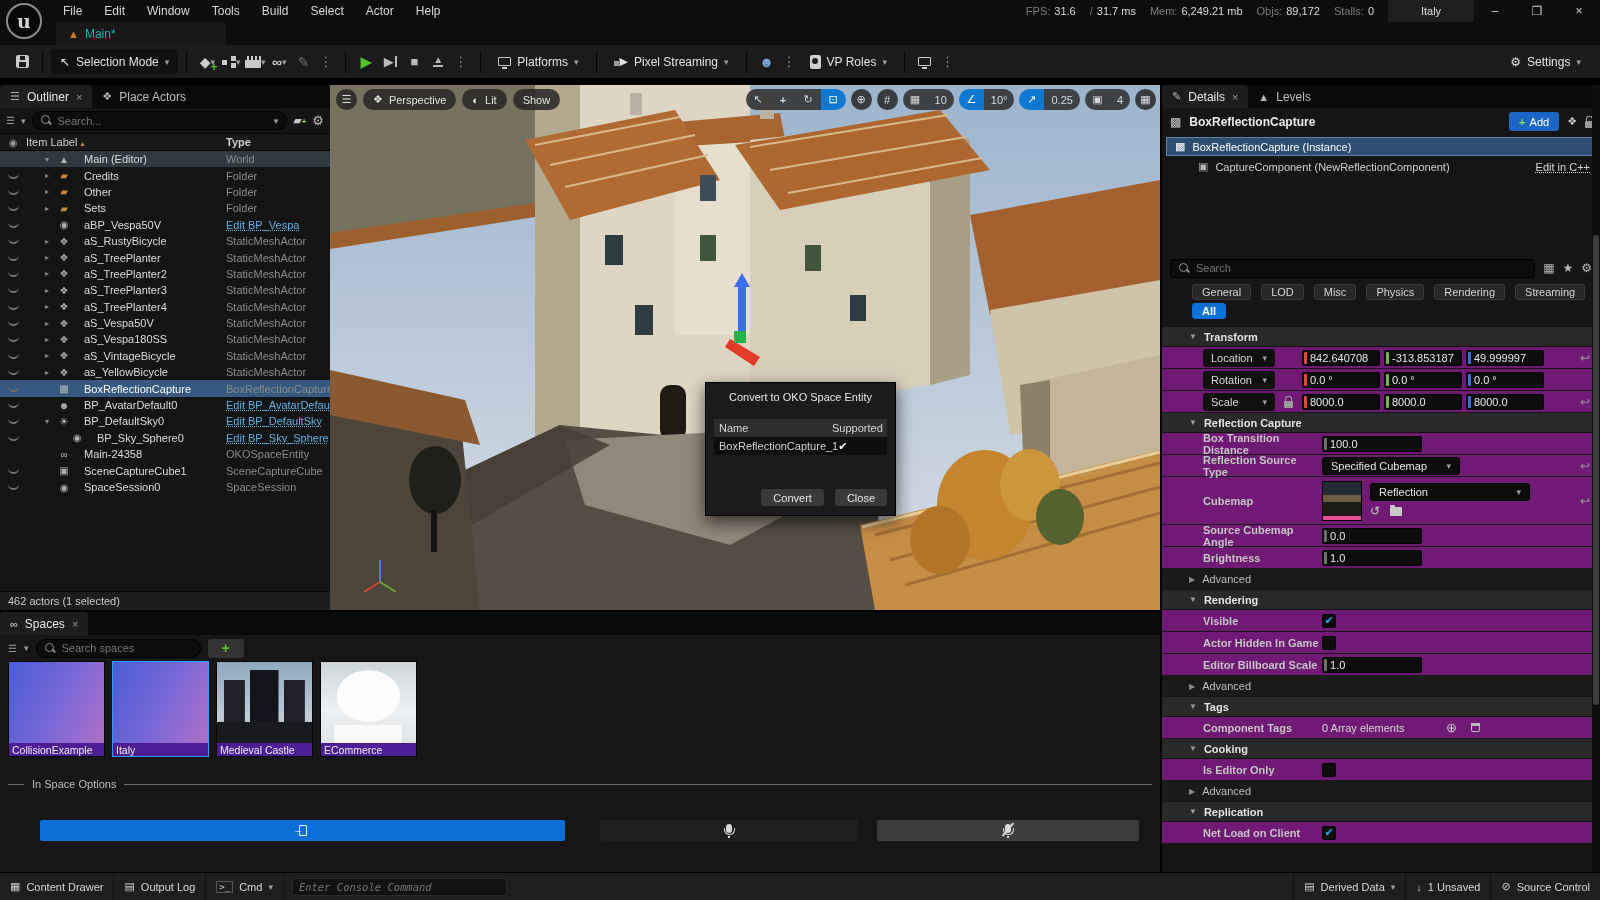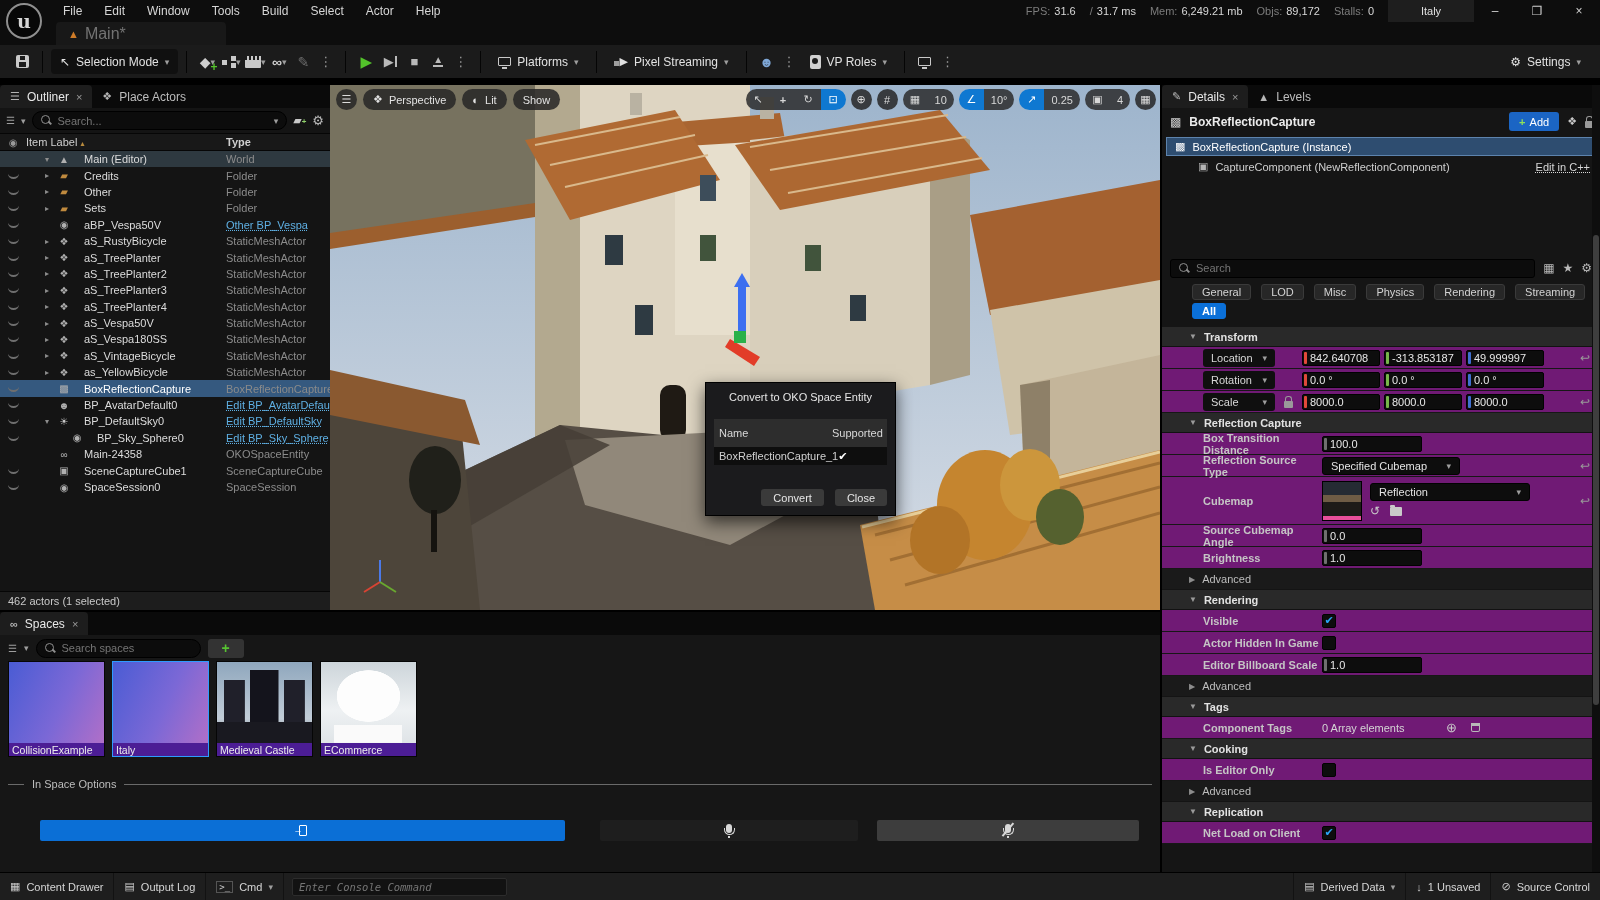--- a/index.html
+++ b/index.html
@@ -13,21 +13,21 @@
   .stat{display:flex;gap:4px;font-size:11px;}
   .stat .sl{color:#7c7c7c;}
   .stat .sv{color:#d8d8d8;}
   .project-pill{width:86px;height:22px;background:#1e1e1e;display:flex;align-items:center;justify-content:center;color:#e0e0e0;font-size:11px;}
   .win-ctrls{display:flex;}
   .win-btn{width:42px;height:22px;display:flex;align-items:center;justify-content:center;color:#cfcfcf;font-size:12px;}
   
   .tabrow{position:absolute;left:0;top:22px;width:1600px;height:23px;background:#0d0d0d;z-index:29;}
   .level-tab{position:absolute;left:56px;top:0;width:170px;height:23px;background:#181818;display:flex;align-items:center;gap:6px;padding-left:12px;border-radius:4px 4px 0 0;}
   .level-tab .mt{color:#cf7c28;font-size:11px;}
-  .level-tab .lbl{color:#737373;font-size:16px;}
+  .level-tab .lbl{color:#14b8a6;font-size:12px;}
   
   .toolbar{position:absolute;left:0;top:45px;width:1600px;height:36px;background:#1b1b1b;display:flex;align-items:center;padding:0 10px;border-bottom:3px solid #000;}
   .tb-div{width:1px;height:22px;background:#050505;margin:0 8px;}
   .tb-icon{display:flex;align-items:center;justify-content:center;min-width:24px;height:24px;color:#cfcfcf;font-size:14px;}
   .tb-dd{display:flex;align-items:center;gap:6px;background:#101010;border-radius:4px;height:25px;padding:0 9px;color:#e2e2e2;font-size:12px;}
   .tb-dd.flat{background:transparent;}
   .caret{color:#9e9e9e;font-size:9px;}
   .dots{color:#9a9a9a;font-size:13px;letter-spacing:1px;padding:0 4px;}
   .icon-floppy{width:13px;height:13px;background:#c9c9c9;border-radius:2px;position:relative;}
   .icon-floppy::before{content:'';position:absolute;left:4px;top:1px;width:5px;height:4px;background:#1b1b1b;}
@@ -97,21 +97,21 @@
   .vp-right{margin-left:auto;display:flex;gap:5px;align-items:center;}
   .vp-group{display:flex;border-radius:11px;overflow:hidden;}
   .vp-seg{width:25px;height:21px;background:rgba(44,44,44,.85);display:flex;align-items:center;justify-content:center;color:#d8d8d8;font-size:11px;}
   .vp-seg.active{background:#0f78d1;color:#fff;}
   .vp-val{padding:0 7px;width:auto;}
   .axis-giz{position:absolute;left:28px;bottom:14px;z-index:5;}
   
   .dialog{position:absolute;left:375px;top:297px;width:191px;height:134px;background:#1b1b1d;border:1px solid #000;box-shadow:0 6px 16px rgba(0,0,0,.65);z-index:10;}
   .dlg-title{text-align:center;margin-top:8px;color:#e6e6e6;font-size:11px;}
   .dlg-table{margin:16px 8px 0 8px;}
-  .dlg-thead{display:flex;background:#2d2d2d;height:28px;align-items:center;color:#d8d8d8;}
+  .dlg-thead{display:flex;background:#2d2d2d;height:18px;align-items:center;color:#d8d8d8;}
   .dlg-thead .n{flex:1;padding-left:5px;}
   .dlg-thead .s{width:55px;}
   .dlg-row{display:flex;background:#0e0e0e;height:18px;align-items:center;color:#d0d0d0;}
   .dlg-row .n{flex:1;padding-left:5px;}
   .dlg-row .s{width:55px;color:#fff;}
   .dlg-btns{position:absolute;right:8px;bottom:9px;display:flex;gap:11px;}
   .dlg-btn{background:#3a3a3a;border-radius:3px;height:17px;padding:0 12px;display:flex;align-items:center;color:#e6e6e6;}
   
   .details{position:absolute;left:1162px;top:85px;width:438px;height:787px;background:#151515;}
   .d-header{height:27px;display:flex;align-items:center;gap:8px;padding:0 6px 0 8px;background:#151515;}
@@ -412,21 +412,21 @@
         <span class="o-type">Folder</span>
       </div>
       <div class="o-row is-link has-eye" data-icon="camera" style="--d: 1;">
         <span class="o-gut">
           <span class="o-eye"></span>
         </span>
         <span class="o-ind"></span>
         <span class="o-caret"></span>
         <span class="o-glyph">◉</span>
         <span class="o-label">aBP_Vespa50V</span>
-        <span class="o-type">Other BP_Vespa</span>
+        <span class="o-type">Edit BP_Vespa</span>
       </div>
       <div class="o-row has-eye" data-icon="mesh" style="--d: 1;">
         <span class="o-gut">
           <span class="o-eye"></span>
         </span>
         <span class="o-ind"></span>
         <span class="o-caret">▸</span>
         <span class="o-glyph">❖</span>
         <span class="o-label">aS_RustyBicycle</span>
         <span class="o-type">StaticMeshActor</span>

